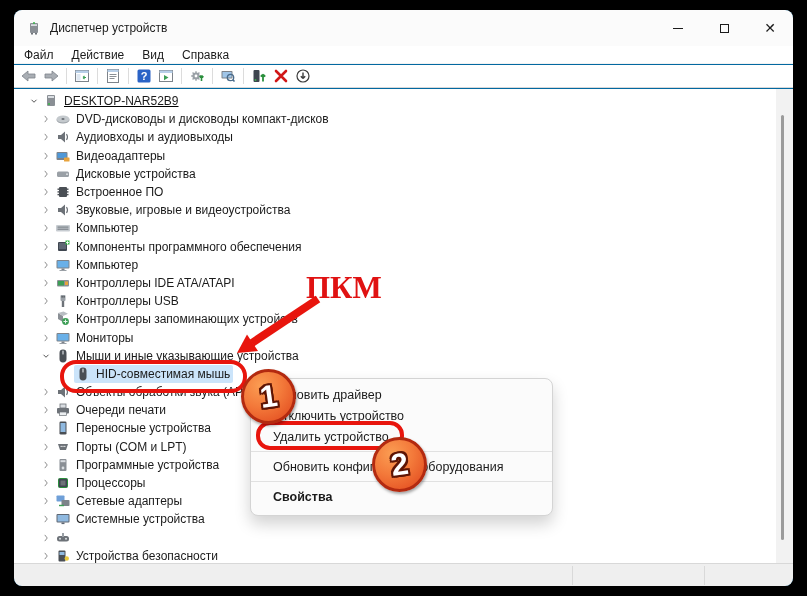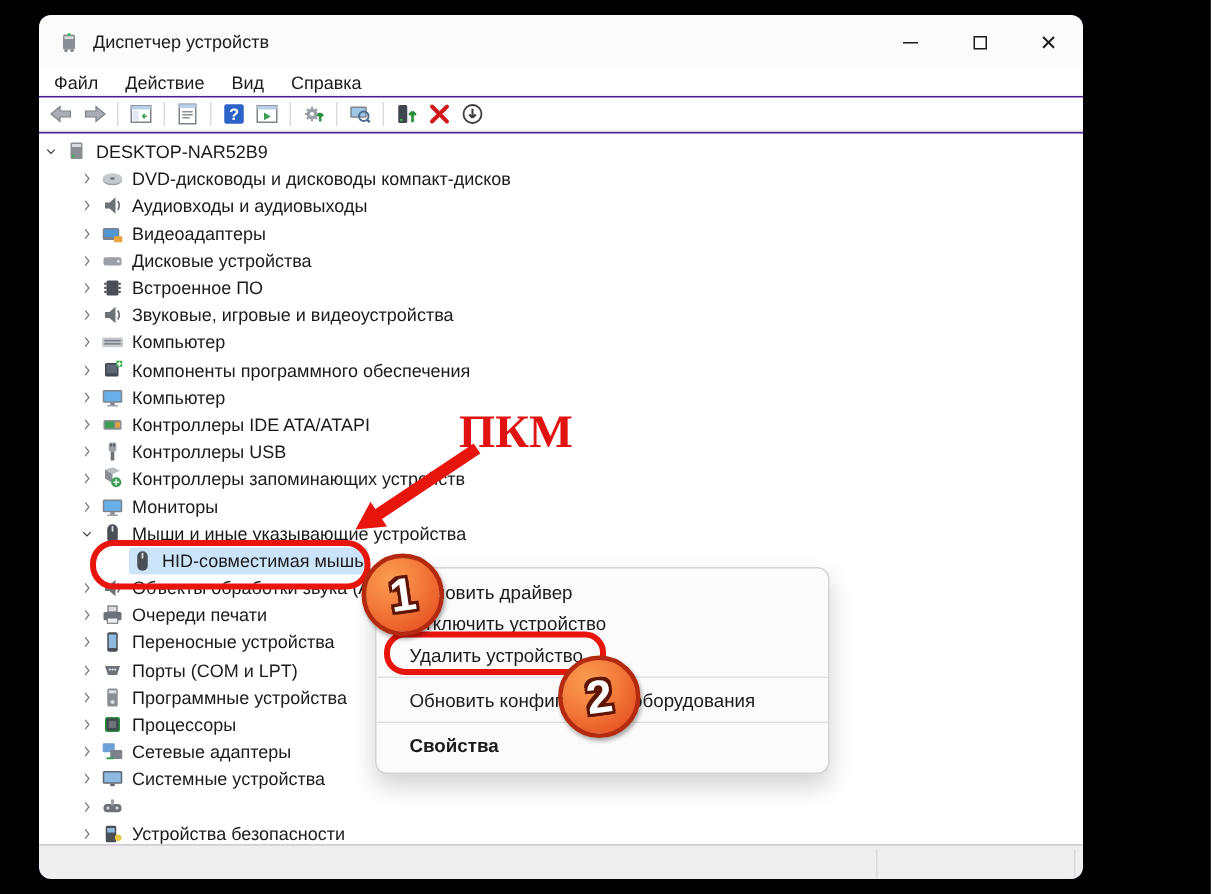--- a/index.html
+++ b/index.html
@@ -1,21 +1,21 @@
 <!DOCTYPE html>
 <html><head>
 <meta charset="utf-8">
 <style>
   * { margin:0; padding:0; box-sizing:border-box; }
   html,body { width:807px; height:596px; background:#000; font-family:"Liberation Sans",sans-serif; }
   .screen { position:relative; width:807px; height:596px; background:#000; overflow:hidden; }
 
   
-  .window { position:absolute; left:26px; top:10px; width:696px; height:576px;
-            background:#4c1d95; border-radius:8px; overflow:hidden; }
+  .window { position:absolute; left:14px; top:10px; width:779px; height:576px;
+            background:#0369a1; border-radius:8px; overflow:hidden; }
 
   .titlebar { position:absolute; left:0; top:0; width:100%; height:36px; background:#fbfbfb;
               display:flex; align-items:center; padding-left:12px; }
   .titlebar .app-icon { width:16px; height:16px; margin-right:8px; }
   .titlebar .title { font-size:12px; color:#1b1b1b; }
   .win-controls { position:absolute; right:0; top:0; height:36px; display:flex; }
   .win-btn { width:46px; height:36px; display:flex; align-items:center; justify-content:center; color:#1b1b1b; }
   .glyph-min { width:10px; height:1px; background:#1b1b1b; display:block; }
   .glyph-max { width:9px; height:9px; border:1px solid #1b1b1b; display:block; }
   .glyph-close { font-size:14px; line-height:1; }
@@ -357,21 +357,21 @@
           </svg>
         </div>
         <div class="tb-icon">
           <svg>
             <use href="#tb-disable"></use>
           </svg>
         </div>
       </div>
 
     <div class="tree">
-        <div class="trow" style="padding-left: 0;">
+        <div class="trow" style="padding-left: 12px; text-decoration: underline;">
           <span class="chev expanded">
             <svg>
               <use href="#chev-d"></use>
             </svg>
           </span>
           <span class="sel-wrap">
             <svg class="t-icon">
               <use href="#i-computer-pc"></use>
             </svg>
             <span class="t-label">DESKTOP-NAR52B9</span>

